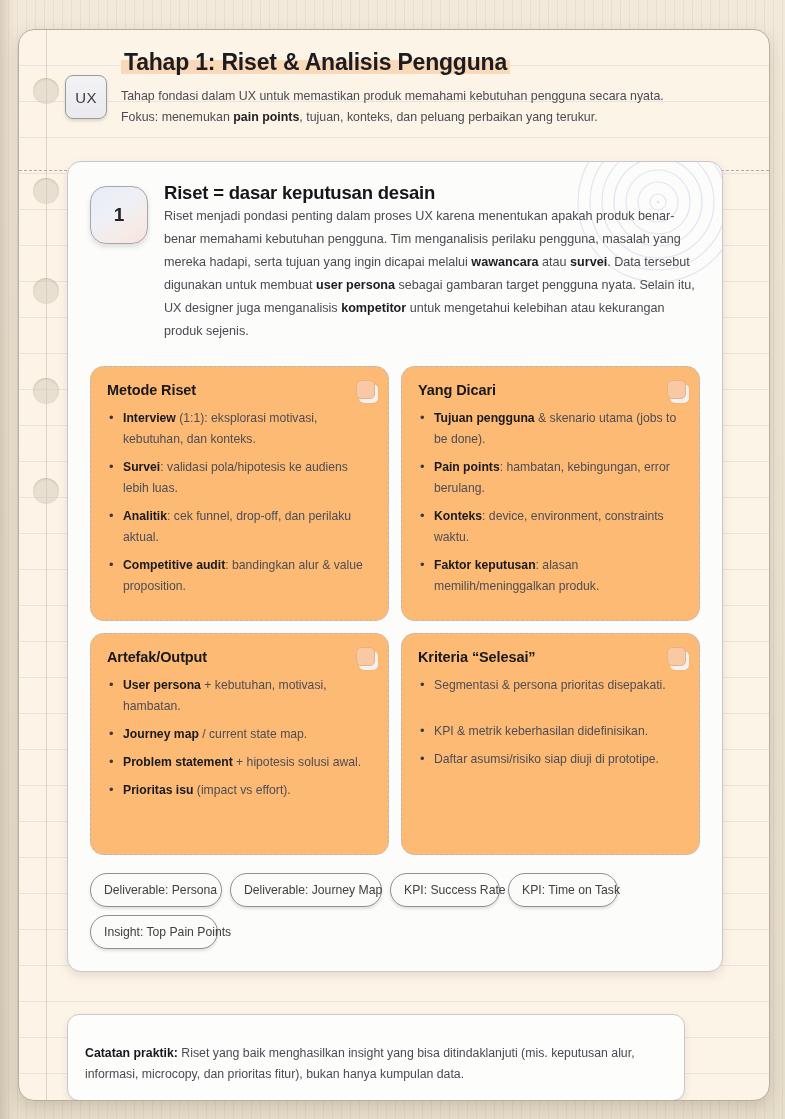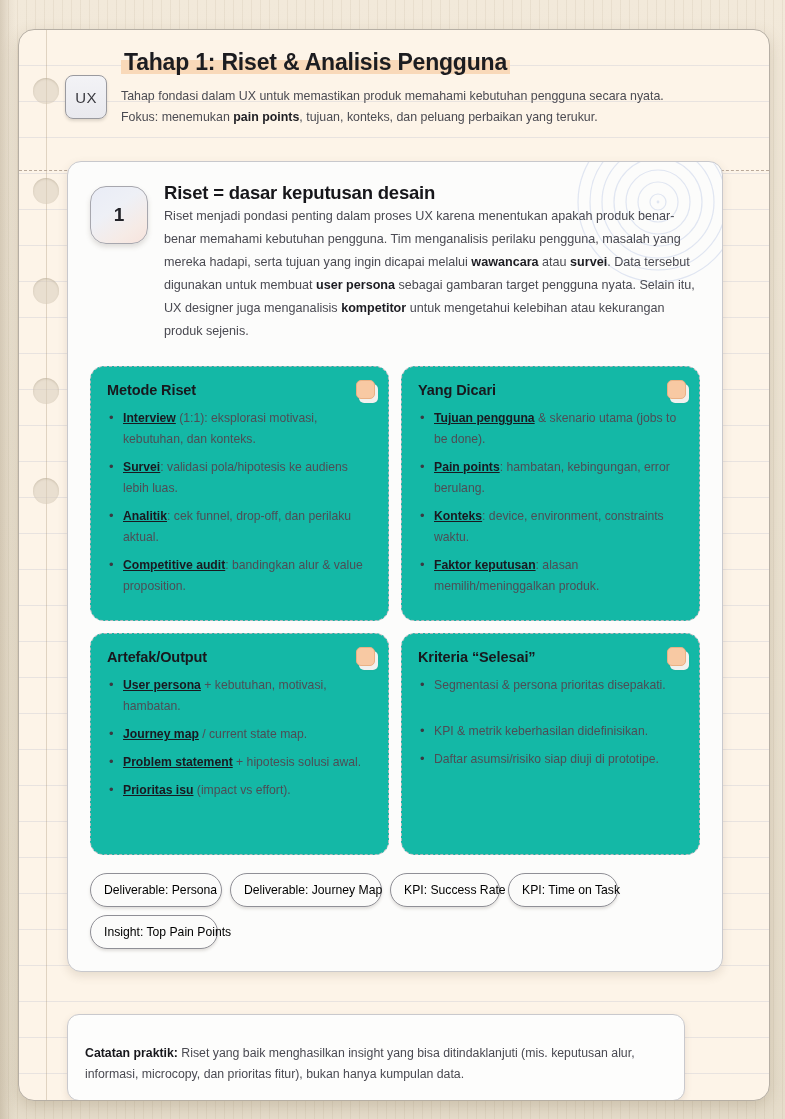--- a/index.html
+++ b/index.html
@@ -171,21 +171,21 @@
   .panels {
     display: grid;
     grid-template-columns: 1fr 1fr;
     gap: 12px;
     margin-top: 24px;
   }
   .panel {
     position: relative;
     border: 1.5px dashed #b7b7bd;
     border-radius: 14px;
-    background: #14b8a6;
+    background: #fdba74;
     padding: 15px 16px 16px 16px;
     min-height: 240px;
   }
   .panel.r2 { min-height: 222px; }
   .panel-title {
     font-size: 14.5px;
     font-weight: bold;
     color: #18181d;
     margin-bottom: 10px;
     letter-spacing: -0.1px;
@@ -208,42 +208,42 @@
     color: #4d4d55;
     margin-bottom: 7px;
   }
   .panel li::before {
     content: "•";
     position: absolute;
     left: 2px; top: -1px;
     color: #3a3a42;
     font-size: 13px;
   }
-  .panel li b { color: #191920; text-decoration: underline; }
+  .panel li b { color: #191920; }
   .panel li.gap-after { margin-bottom: 25px; }
 
   
   .chips {
     margin-top: 18px;
     display: flex;
     flex-wrap: wrap;
     gap: 8px 8px;
     max-width: 560px;
   }
   .chip {
     border: 1px solid #8f8f96;
     border-radius: 999px;
     background: #fbfbfa;
     box-shadow: 0 2px 3px rgba(100,90,75,0.18);
     height: 34px;
     display: flex;
     align-items: center;
     padding: 0 13px;
     font-size: 12.2px;
-    color: #000000;
+    color: #404040;
     white-space: nowrap;
   }
   .chip.w1 { width: 132px; }
   .chip.w2 { width: 152px; }
   .chip.w3 { width: 110px; }
   .chip.w4 { width: 110px; }
   .chip.w5 { width: 128px; }
   .chip span { overflow: visible; }
 
   

